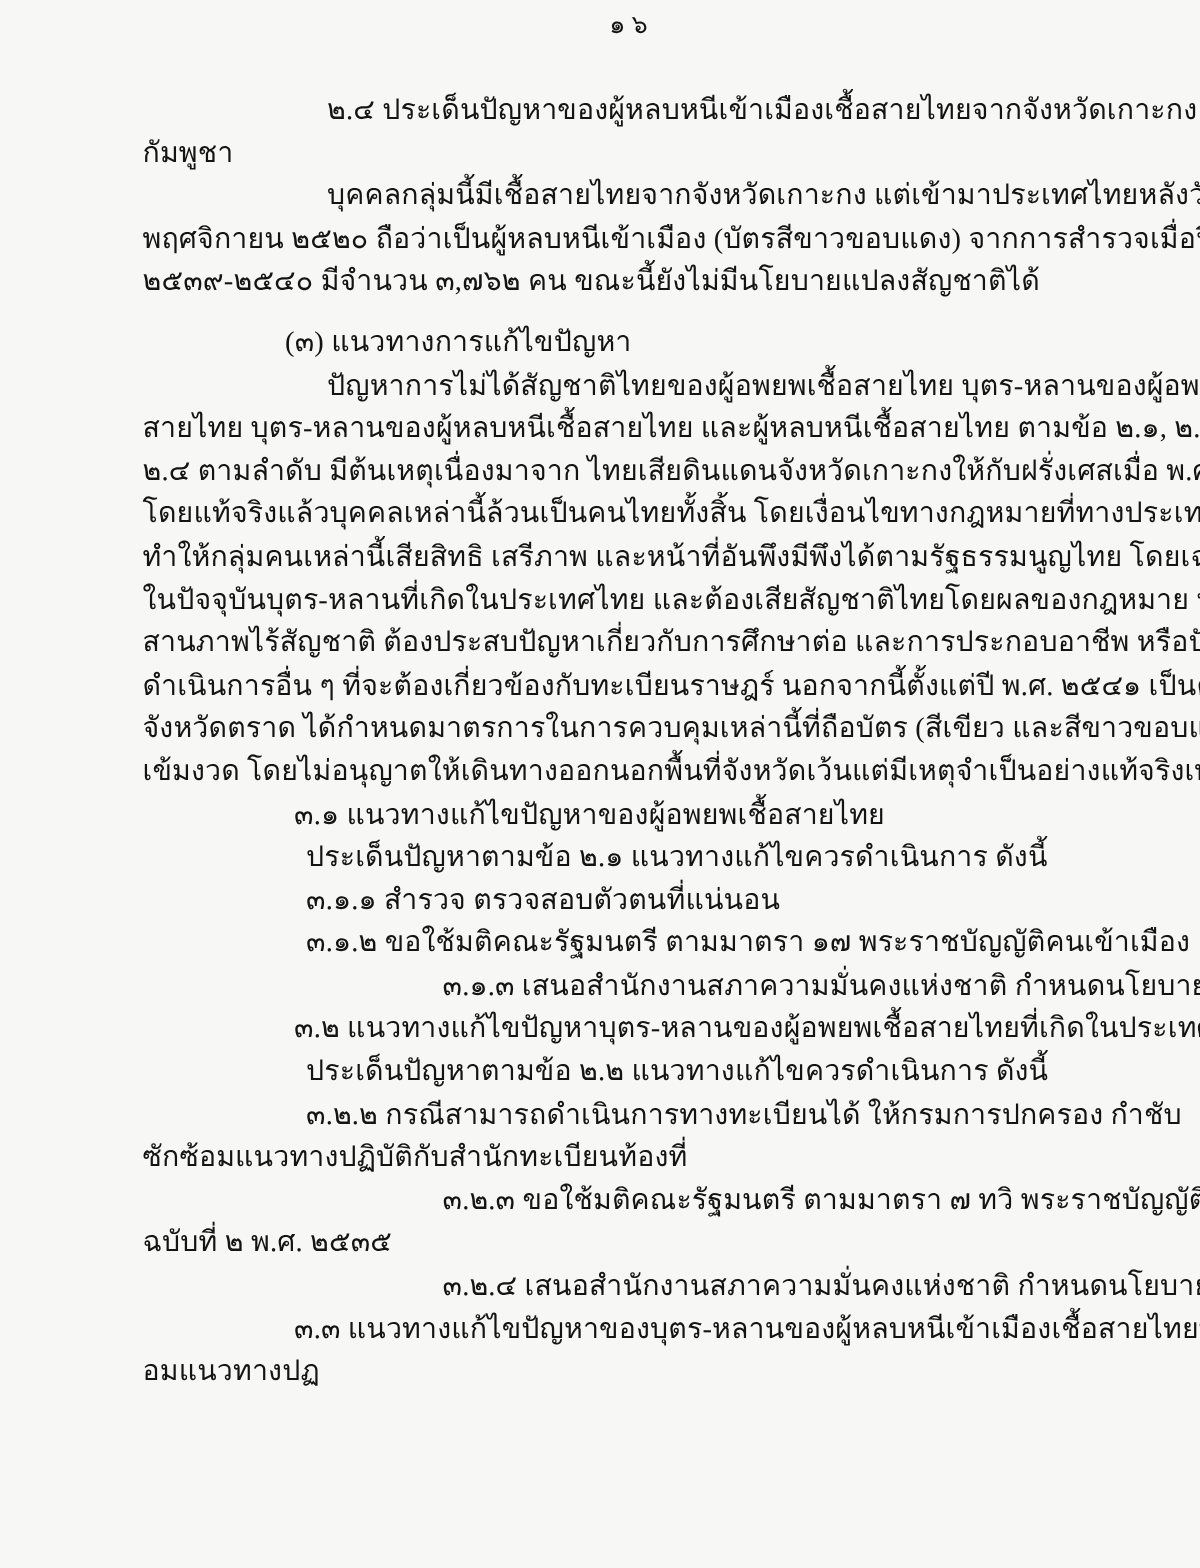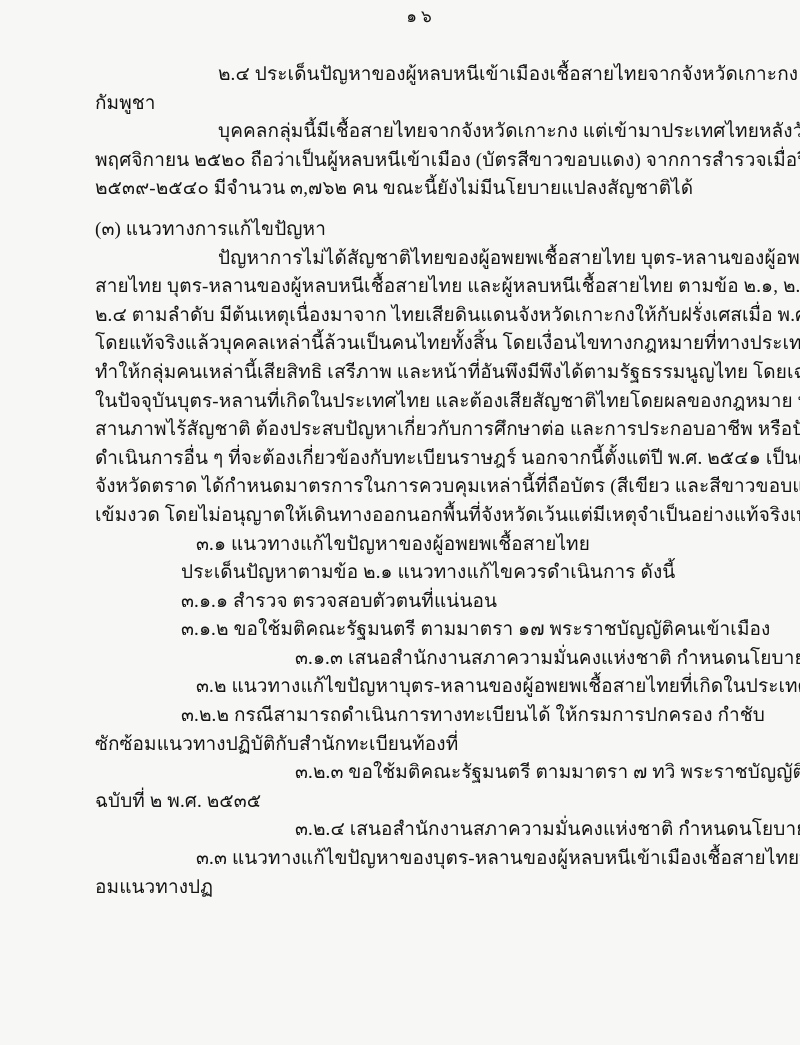--- a/index.html
+++ b/index.html
@@ -31,24 +31,24 @@
   }
   .ln {
     font-size: 19px;
     line-height: 28.6px;
     white-space: nowrap;
     overflow: visible;
     font-weight: 500;
     letter-spacing: 0.1px;
   }
   
-  .ind-sec  {  }
+  .ind-sec  { margin-left: 95px;  }
   .ind-sub  { margin-left: 101px; }
   .ind-para { margin-left: 123px; }
-  .ind-l2   { margin-left: 86px; }
+  .ind-l2   { margin-left: 109px; }
   .ind-l3   { margin-left: 200px; }
   .gap-before { margin-top: 12px; }
 </style>
 </head>
 <body>
 
 <div class="page">
 
   <div class="page-number">๑๖</div>
 
@@ -71,20 +71,21 @@
   <div class="ln">จังหวัดตราด ได้กำหนดมาตรการในการควบคุมเหล่านี้ที่ถือบัตร (สีเขียว และสีขาวขอบแดง) อย่าง</div>
   <div class="ln">เข้มงวด โดยไม่อนุญาตให้เดินทางออกนอกพื้นที่จังหวัดเว้นแต่มีเหตุจำเป็นอย่างแท้จริงเท่านั้น</div>
 
   <div class="ln ind-sub">๓.๑  แนวทางแก้ไขปัญหาของผู้อพยพเชื้อสายไทย</div>
   <div class="ln ind-l2">ประเด็นปัญหาตามข้อ ๒.๑ แนวทางแก้ไขควรดำเนินการ ดังนี้</div>
   <div class="ln ind-l2">๓.๑.๑  สำรวจ ตรวจสอบตัวตนที่แน่นอน</div>
   <div class="ln ind-l2">๓.๑.๒  ขอใช้มติคณะรัฐมนตรี ตามมาตรา ๑๗ พระราชบัญญัติคนเข้าเมือง</div>
   <div class="ln ind-l3">๓.๑.๓  เสนอสำนักงานสภาความมั่นคงแห่งชาติ กำหนดนโยบายและแนวทาง</div>
 
   <div class="ln ind-sub">๓.๒  แนวทางแก้ไขปัญหาบุตร-หลานของผู้อพยพเชื้อสายไทยที่เกิดในประเทศไทย</div>
+  <div class="ln ind-l2">ประเด็นปัญหาตามข้อ ๒.๒ แนวทางแก้ไขควรดำเนินการ ดังนี้</div>
   <div class="ln ind-l2">๓.๒.๒  กรณีสามารถดำเนินการทางทะเบียนได้ ให้กรมการปกครอง กำชับ</div>
   <div class="ln">ซักซ้อมแนวทางปฏิบัติกับสำนักทะเบียนท้องที่</div>
   <div class="ln ind-l3">๓.๒.๓  ขอใช้มติคณะรัฐมนตรี ตามมาตรา ๗ ทวิ พระราชบัญญัติสัญชาติ</div>
   <div class="ln">ฉบับที่ ๒  พ.ศ. ๒๕๓๕</div>
   <div class="ln ind-l3">๓.๒.๔  เสนอสำนักงานสภาความมั่นคงแห่งชาติ กำหนดนโยบายและแนวทาง</div>
 
   <div class="ln ind-sub">๓.๓  แนวทางแก้ไขปัญหาของบุตร-หลานของผู้หลบหนีเข้าเมืองเชื้อสายไทยที่เกิดใน</div>
   <div class="ln">อมแนวทางปฏ</div>
 
 </div>

